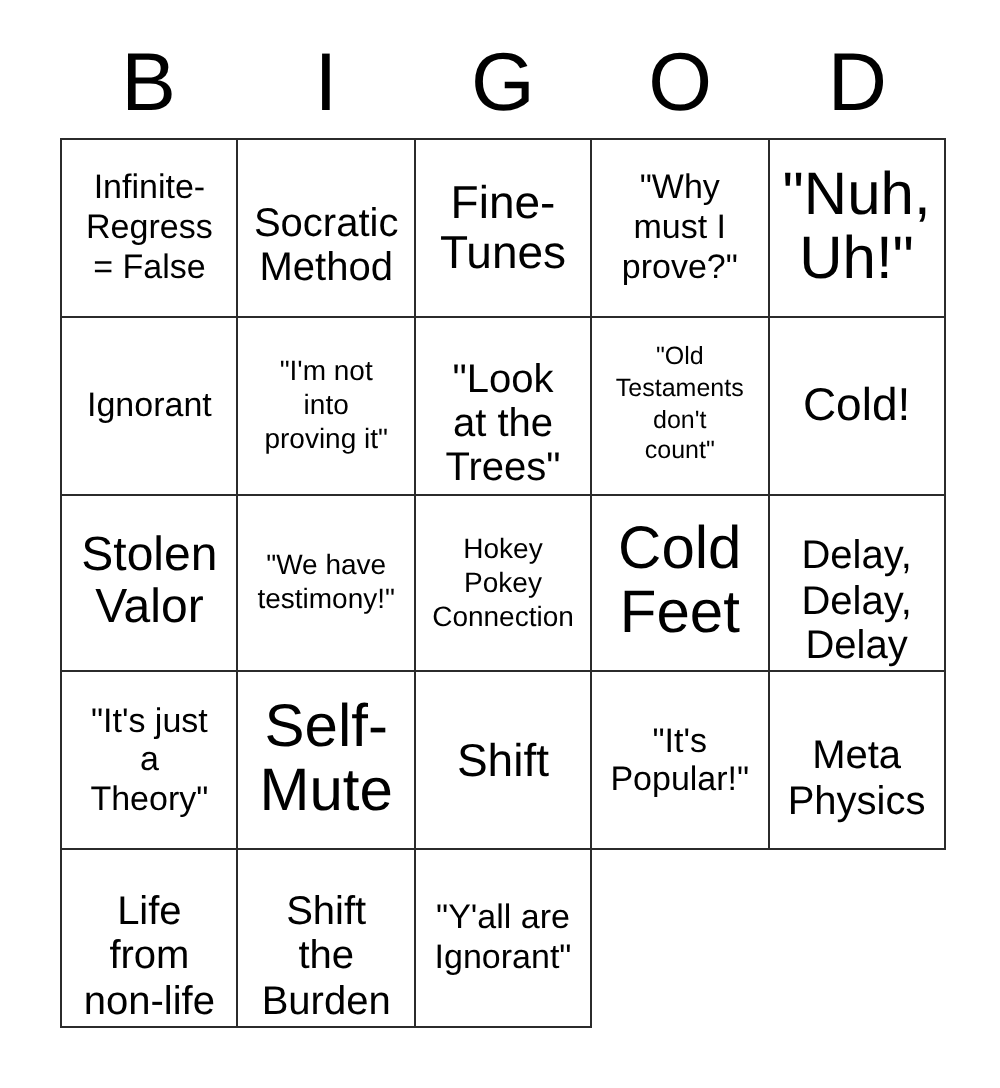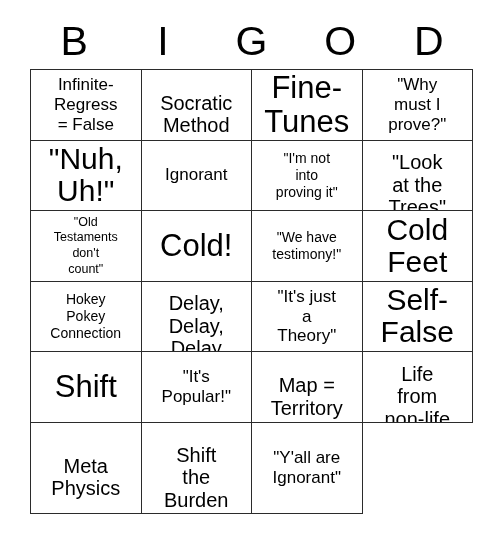--- a/index.html
+++ b/index.html
@@ -47,21 +47,21 @@
   #bingo-grid {
     position: absolute;
     left: 30px;
     top: 69px;
     width: 443px;
     height: 445px;
     box-sizing: border-box;
     border-top: 1.5px solid #2b2b2b;
     border-left: 1.5px solid #2b2b2b;
     display: grid;
-    grid-template-columns: repeat(4, 1fr);
+    grid-template-columns: repeat(5, 1fr);
     grid-template-rows: repeat(5, 1fr);
     background: #ffffff;
   }
 
   .bingo-cell {
     box-sizing: border-box;
     border-right: 1.5px solid #2b2b2b;
     border-bottom: 1.5px solid #2b2b2b;
     display: flex;
     align-items: center;
@@ -79,21 +79,21 @@
     color: #000000;
     font-family: "Liberation Sans", sans-serif;
     font-weight: 400;
     white-space: pre-line;
     word-break: normal;
     hyphens: none;
   }
 
   
   .fs-xxl .cell-text { font-size: 30px; line-height: 1.08; }
-  .fs-xl  .cell-text { font-size: 31px; line-height: 1.08; text-align: center; }
+  .fs-xl  .cell-text { font-size: 23px; line-height: 1.08; text-align: center; }
   .fs-lg  .cell-text { font-size: 24px; line-height: 1.10; }
   .fs-md  .cell-text { font-size: 20px; line-height: 1.12; margin-top: 19px; }
   .fs-sm  .cell-text { font-size: 17px; line-height: 1.16; }
   .fs-xs  .cell-text { font-size: 14px; line-height: 1.22; }
   .fs-xxs .cell-text { font-size: 12.5px; line-height: 1.25; }
 </style>
 </head>
 <body>
 
 <div id="card-root">
@@ -147,70 +147,70 @@
     <div class="bingo-cell fs-xxs">
       <span class="cell-text">"Old
 Testaments
 don't
 count"</span>
     </div>
     <div class="bingo-cell fs-xl">
       <span class="cell-text">Cold!</span>
     </div>
 
+    <div class="bingo-cell fs-lg">
+      <span class="cell-text">Stolen
+Valor</span>
+    </div>
     <div class="bingo-cell fs-xs">
       <span class="cell-text">"We have
 testimony!"</span>
-    </div>
-    <div class="bingo-cell fs-xxl">
-      <span class="cell-text">Cold
-Feet</span>
     </div>
     <div class="bingo-cell fs-xs">
       <span class="cell-text">Hokey
 Pokey
 Connection</span>
     </div>
+    <div class="bingo-cell fs-xxl">
+      <span class="cell-text">Cold
+Feet</span>
+    </div>
 
     <div class="bingo-cell fs-md">
       <span class="cell-text">Delay,
 Delay,
 Delay</span>
     </div>
     <div class="bingo-cell fs-sm">
       <span class="cell-text">"It's just
 a
 Theory"</span>
     </div>
     <div class="bingo-cell fs-xxl">
       <span class="cell-text">Self-
-False</span>
+Mute</span>
     </div>
     <div class="bingo-cell fs-xl">
       <span class="cell-text">Shift</span>
     </div>
     <div class="bingo-cell fs-sm">
       <span class="cell-text">"It's
 Popular!"</span>
     </div>
 
     <div class="bingo-cell fs-md">
-      <span class="cell-text">Map =
-Territory</span>
+      <span class="cell-text">Meta
+Physics</span>
     </div>
     <div class="bingo-cell fs-md">
       <span class="cell-text">Life
 from
 non-life</span>
     </div>
     <div class="bingo-cell fs-md">
-      <span class="cell-text">Meta
-Physics</span>
-    </div>
-    <div class="bingo-cell fs-md">
       <span class="cell-text">Shift
 the
 Burden</span>
     </div>
     <div class="bingo-cell fs-sm">
       <span class="cell-text">"Y'all are
 Ignorant"</span>
     </div>
 
   </div>

